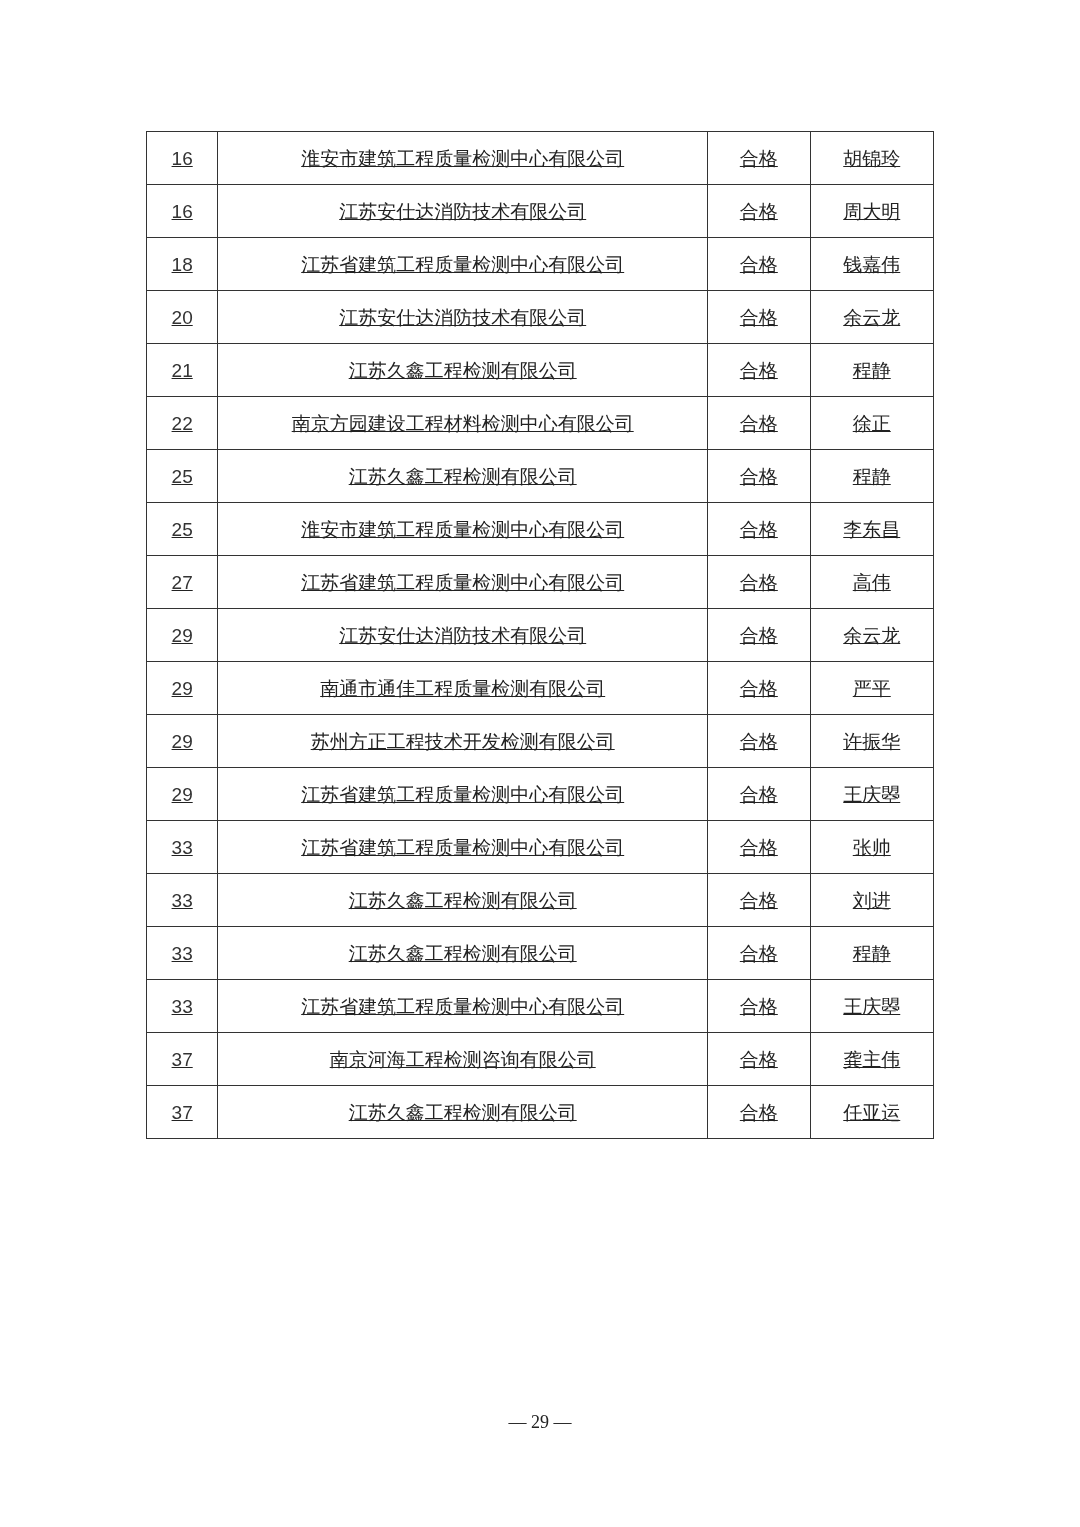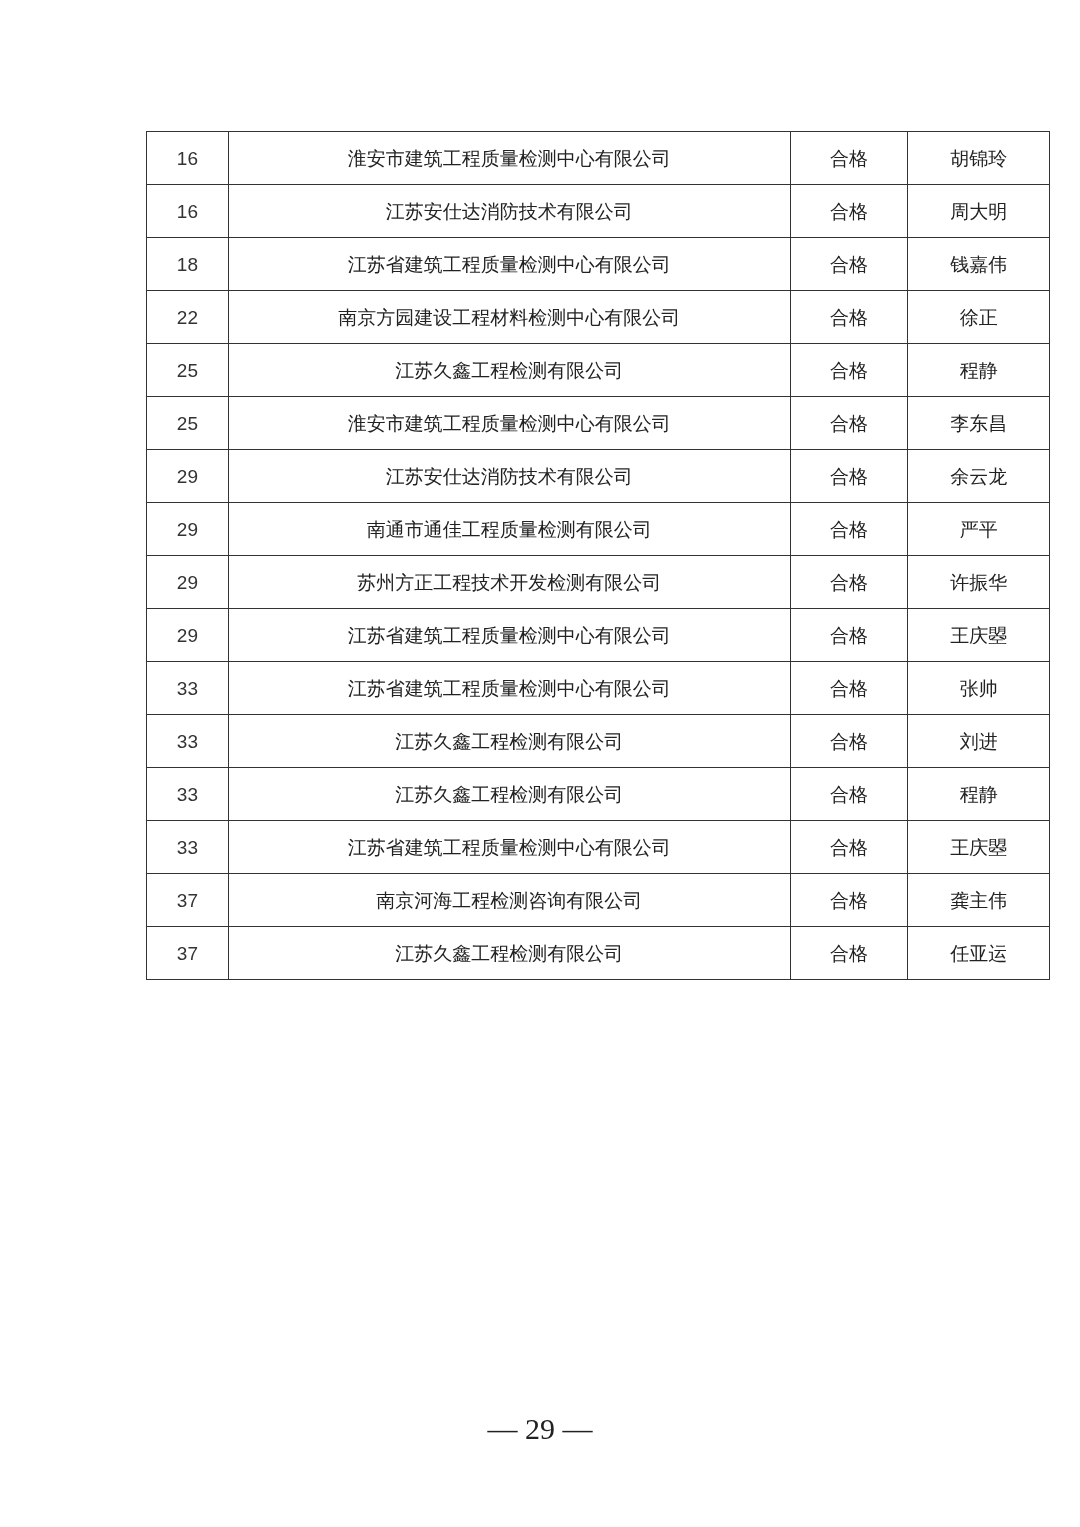--- a/index.html
+++ b/index.html
@@ -12,23 +12,24 @@
       height: 1527px;
       position: relative;
       overflow: hidden;
       font-family: "DejaVu Sans", "Liberation Sans", sans-serif;
       color: #222222;
     }
     .page-table {
       position: absolute;
       left: 146px;
       top: 131px;
-      width: 904px;
+      width: 788px;
       border-collapse: collapse;
       table-layout: fixed;
+      text-decoration: underline;
     }
     .page-table td {
       border: 1.3px solid #333333;
       height: 52px;
       padding: 0;
       text-align: center;
       vertical-align: middle;
       font-size: 19px;
       line-height: 1;
       white-space: nowrap;
@@ -43,21 +44,21 @@
       font-size: 19px;
       color: #333333;
     }
     .page-number {
       position: absolute;
       left: 0;
       width: 1080px;
       top: 1412px;
       text-align: center;
       font-family: "Liberation Serif", serif;
-      font-size: 30px;
+      font-size: 18px;
       color: #222222;
     }
   </style>
 </head>
 <body>
 
 <table class="page-table">
   <colgroup>
     <col class="col-rank">
     <col class="col-company">
@@ -77,36 +78,54 @@
       <td>合格</td>
       <td>周大明</td>
     </tr>
     <tr>
       <td class="cell-rank">18</td>
       <td>江苏省建筑工程质量检测中心有限公司</td>
       <td>合格</td>
       <td>钱嘉伟</td>
     </tr>
     <tr>
+      <td class="cell-rank">20</td>
+      <td>江苏安仕达消防技术有限公司</td>
+      <td>合格</td>
+      <td>余云龙</td>
+    </tr>
+    <tr>
+      <td class="cell-rank">21</td>
+      <td>江苏久鑫工程检测有限公司</td>
+      <td>合格</td>
+      <td>程静</td>
+    </tr>
+    <tr>
       <td class="cell-rank">22</td>
       <td>南京方园建设工程材料检测中心有限公司</td>
       <td>合格</td>
       <td>徐正</td>
     </tr>
     <tr>
       <td class="cell-rank">25</td>
       <td>江苏久鑫工程检测有限公司</td>
       <td>合格</td>
       <td>程静</td>
     </tr>
     <tr>
       <td class="cell-rank">25</td>
       <td>淮安市建筑工程质量检测中心有限公司</td>
       <td>合格</td>
       <td>李东昌</td>
+    </tr>
+    <tr>
+      <td class="cell-rank">27</td>
+      <td>江苏省建筑工程质量检测中心有限公司</td>
+      <td>合格</td>
+      <td>高伟</td>
     </tr>
     <tr>
       <td class="cell-rank">29</td>
       <td>江苏安仕达消防技术有限公司</td>
       <td>合格</td>
       <td>余云龙</td>
     </tr>
     <tr>
       <td class="cell-rank">29</td>
       <td>南通市通佳工程质量检测有限公司</td>

